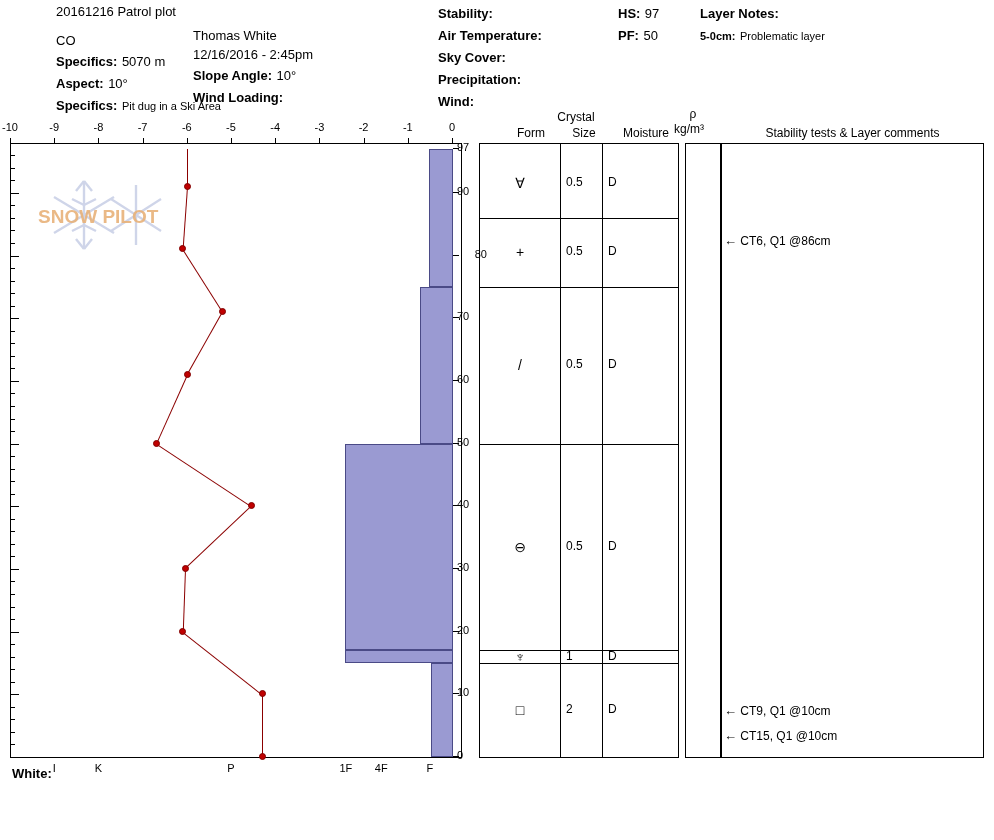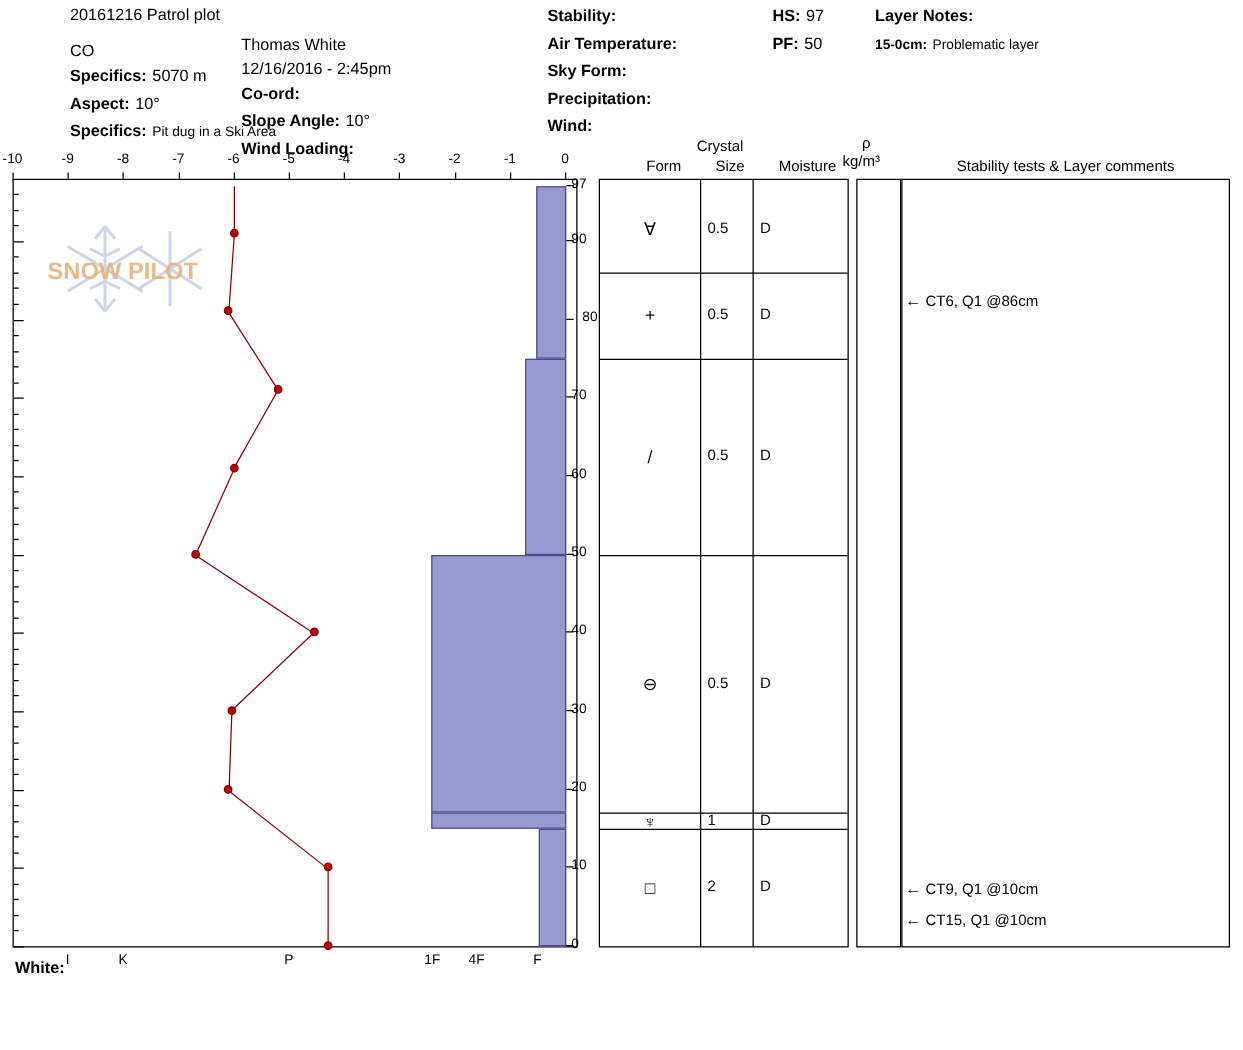--- a/index.html
+++ b/index.html
@@ -54,41 +54,40 @@
     <div class="row plain">20161216 Patrol plot</div>
     <div class="row plain" style="margin-top:14px;">CO</div>
     <div class="row"><span class="lbl">Specifics:</span> <span class="val">5070 m</span></div>
     <div class="row"><span class="lbl">Aspect:</span> <span class="val">10°</span></div>
     <div class="row"><span class="lbl">Specifics:</span> <span class="small">Pit dug in a Ski Area</span></div>
   </div>
 
   <div class="col" style="left:193px;top:16px;width:230px;margin-top:12px;">
     <div class="row plain">Thomas White</div>
     <div class="row plain">12/16/2016 - 2:45pm</div>
-    <div class="row"><span class="lbl">Co-ord:</span> <span class="val"></span></div>
     <div class="row"><span class="lbl">Slope Angle:</span> <span class="val">10°</span></div>
     <div class="row"><span class="lbl">Wind Loading:</span> <span class="val"></span></div>
   </div>
 
   <div class="col" style="left:438px;top:4px;width:175px;">
     <div class="row"><span class="lbl">Stability:</span></div>
     <div class="row"><span class="lbl">Air Temperature:</span></div>
-    <div class="row"><span class="lbl">Sky Form:</span></div>
+    <div class="row"><span class="lbl">Sky Cover:</span></div>
     <div class="row"><span class="lbl">Precipitation:</span></div>
     <div class="row"><span class="lbl">Wind:</span></div>
   </div>
 
   <div class="col" style="left:618px;top:4px;width:60px;">
     <div class="row"><span class="lbl">HS:</span> <span class="val">97</span></div>
     <div class="row"><span class="lbl">PF:</span> <span class="val">50</span></div>
   </div>
 
   <div class="col" style="left:700px;top:4px;width:290px;">
     <div class="row"><span class="lbl">Layer Notes:</span></div>
-    <div class="row"><span class="small" style="font-weight:bold;">15-0cm:</span> <span class="small">Problematic layer</span></div>
+    <div class="row"><span class="small" style="font-weight:bold;">5-0cm:</span> <span class="small">Problematic layer</span></div>
   </div>
 </div>
 
 <div class="colhdr" style="left:545px;top:110px;width:62px;">Crystal</div>
 <div class="colhdr" style="left:500px;top:126px;width:62px;">Form</div>
 <div class="colhdr" style="left:562px;top:126px;width:44px;">Size</div>
 <div class="colhdr" style="left:610px;top:126px;width:72px;">Moisture</div>
 <div class="colhdr" style="left:668px;top:107px;width:50px;">ρ</div>
 <div class="colhdr" style="left:664px;top:122px;width:50px;">kg/m³</div>
 <div class="colhdr" style="left:721px;top:126px;width:263px;">Stability tests &amp; Layer comments</div>
@@ -238,21 +237,21 @@
     <div class="ylab" style="left: 443px; top: 417.959px; width: 30px; text-align: left; padding-left: 4px;">30</div>
     <div style="position: absolute; left: 443px; top: 424.959px; width: 6px; height: 1px; background: rgb(0, 0, 0);"></div>
     <div class="ylab" style="left: 443px; top: 355.278px; width: 30px; text-align: left; padding-left: 4px;">40</div>
     <div style="position: absolute; left: 443px; top: 362.278px; width: 6px; height: 1px; background: rgb(0, 0, 0);"></div>
     <div class="ylab" style="left: 443px; top: 292.598px; width: 30px; text-align: left; padding-left: 4px;">50</div>
     <div style="position: absolute; left: 443px; top: 299.598px; width: 6px; height: 1px; background: rgb(0, 0, 0);"></div>
     <div class="ylab" style="left: 443px; top: 229.918px; width: 30px; text-align: left; padding-left: 4px;">60</div>
     <div style="position: absolute; left: 443px; top: 236.918px; width: 6px; height: 1px; background: rgb(0, 0, 0);"></div>
     <div class="ylab" style="left: 443px; top: 167.237px; width: 30px; text-align: left; padding-left: 4px;">70</div>
     <div style="position: absolute; left: 443px; top: 174.237px; width: 6px; height: 1px; background: rgb(0, 0, 0);"></div>
-    <div class="ylab" style="left: 443px; top: 104.557px; width: 30px; text-align: center; padding-left: 4px;">80</div>
+    <div class="ylab" style="left: 443px; top: 104.557px; width: 30px; text-align: right; padding-left: 4px;">80</div>
     <div style="position: absolute; left: 443px; top: 111.557px; width: 6px; height: 1px; background: rgb(0, 0, 0);"></div>
     <div class="ylab" style="left: 443px; top: 41.8763px; width: 30px; text-align: left; padding-left: 4px;">90</div>
     <div style="position: absolute; left: 443px; top: 48.8763px; width: 6px; height: 1px; background: rgb(0, 0, 0);"></div>
     <div class="ylab" style="left: 443px; top: -2px; width: 30px; text-align: left; padding-left: 4px;">97</div>
     <div style="position: absolute; left: 443px; top: 5px; width: 6px; height: 1px; background: rgb(0, 0, 0);"></div>
     <div class="xlab" style="left: 30.2px; top: 619px; width: 28px;">I</div>
     <div class="xlab" style="left: 74.4px; top: 619px; width: 28px;">K</div>
     <div class="xlab" style="left: 207px; top: 619px; width: 28px;">P</div>
     <div class="xlab" style="left: 321.92px; top: 619px; width: 28px;">1F</div>
     <div class="xlab" style="left: 357.28px; top: 619px; width: 28px;">4F</div>

